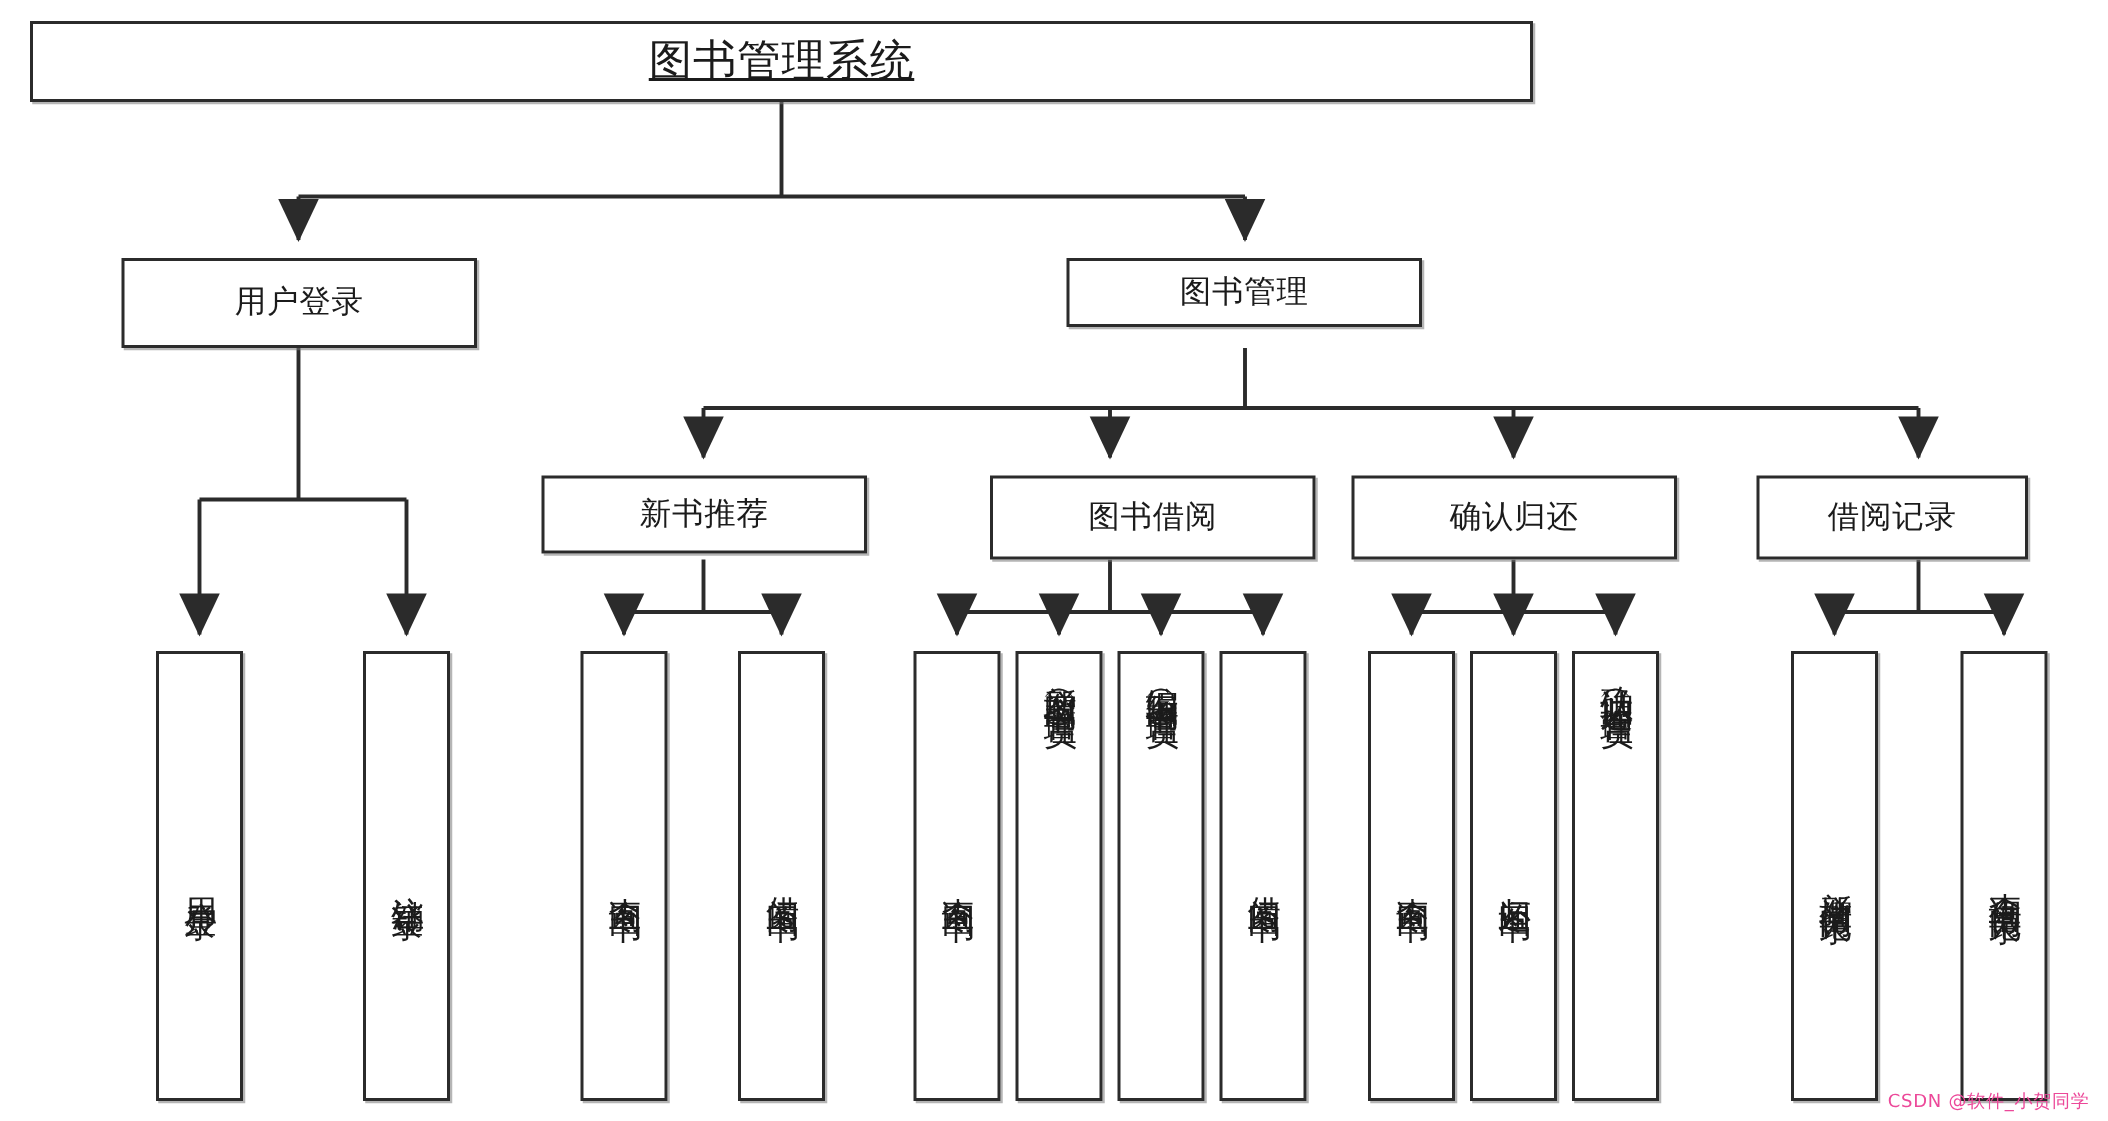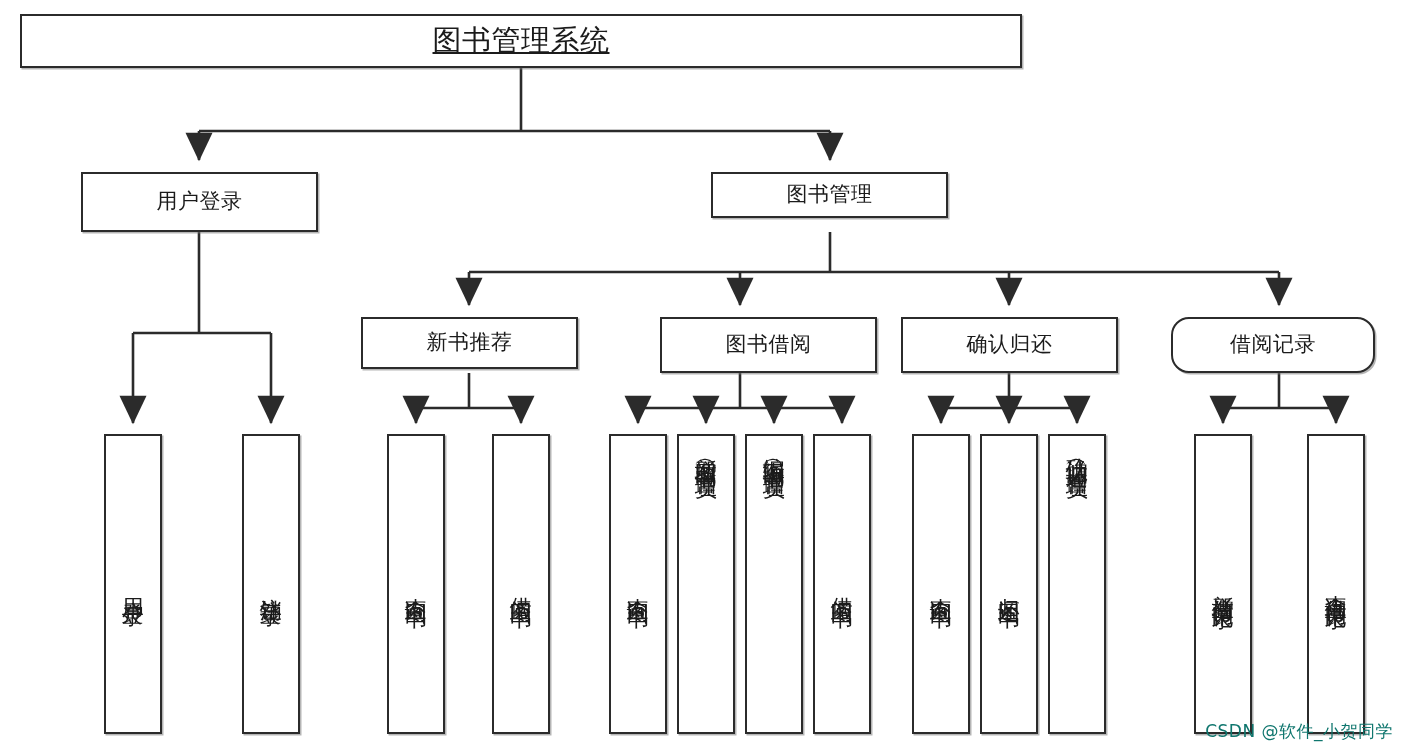--- a/index.html
+++ b/index.html
@@ -61,22 +61,22 @@
     color: #1b1b1b;
   }
   .vtext.centered {
     margin-top: auto;
     margin-bottom: auto;
   }
   .watermark {
     position: absolute;
     right: 12px;
     bottom: 4px;
-    font-size: 17px;
-    color: #0f766e;
+    font-size: 12px;
+    color: #ec4899;
     letter-spacing: 0.5px;
     white-space: nowrap;
     user-select: none;
   }
 </style>
 </head>
 <body>
 
 <div id="canvas">
 
@@ -153,21 +153,21 @@
   </div>
 
   <div class="node horiz" style="left:632px; top:317px; width:217px; height:56px;margin-left:28px;">
     <span>图书借阅</span>
   </div>
 
   <div class="node horiz" style="left:901px; top:317px; width:217px; height:56px;">
     <span>确认归还</span>
   </div>
 
-  <div class="node horiz" style="left:1171px; top:317px; width:204px; height:56px;border-radius:18px;">
+  <div class="node horiz" style="left:1171px; top:317px; width:181px; height:56px;">
     <span>借阅记录</span>
   </div>
 
   <div class="node leaf" style="left:104px; top:434px; width:58px; height:300px;">
     <span class="vtext centered">用户登录</span>
   </div>
 
   <div class="node leaf" style="left:242px; top:434px; width:58px; height:300px;">
     <span class="vtext centered">注销登录</span>
   </div>

